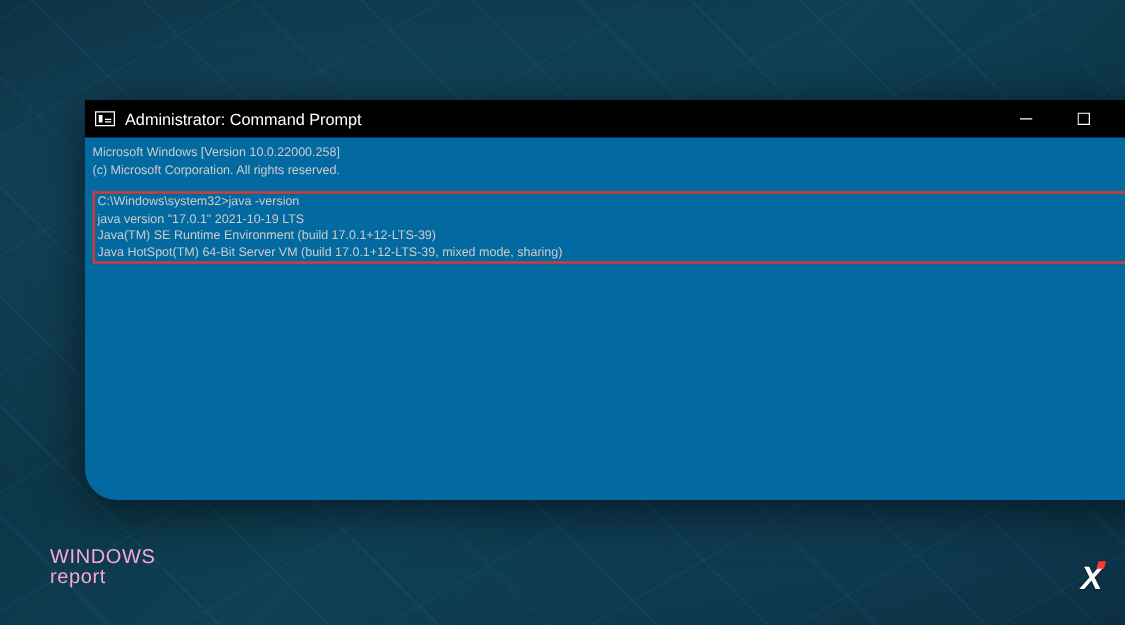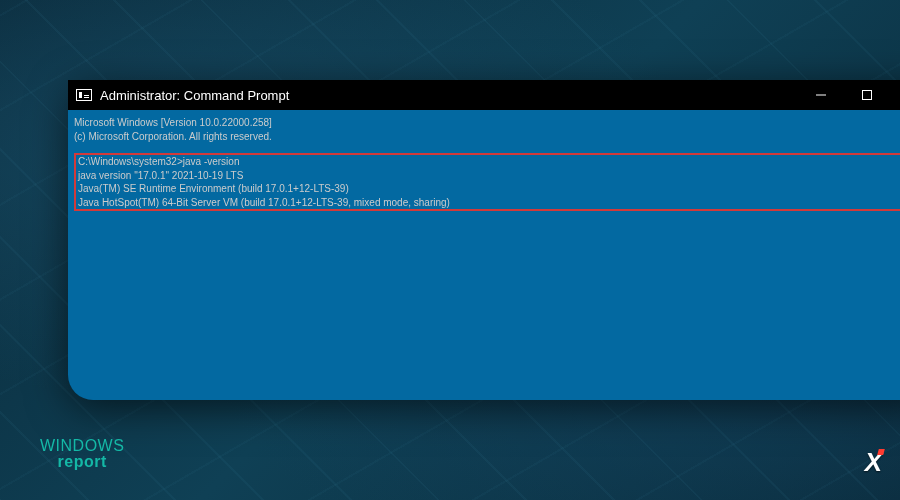--- a/index.html
+++ b/index.html
@@ -73,27 +73,27 @@
     width: 8px;
     height: 16px;
     background: #ccc;
     vertical-align: text-bottom;
     margin-left: 1px;
   }
   .watermark-left {
     position: absolute;
     left: 40px;
     bottom: 30px;
-    color: #14b8a6;
+    color: #f9a8d4;
     font-size: 16px;
     line-height: 1;
     font-weight: 300;
     letter-spacing: 0.5px;
   }
-  .watermark-left .l2 { font-weight: 700; text-align: center; }
+  .watermark-left .l2 { font-weight: 400; }
   .watermark-right {
     position: absolute;
     right: 18px;
     bottom: 22px;
     color: #fff;
     font-size: 20px;
     font-weight: 700;
     display: flex;
     align-items: center;
     gap: 4px;

